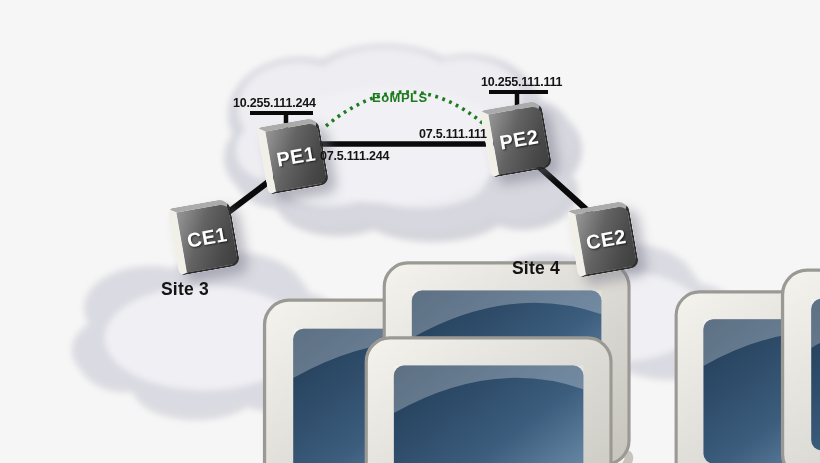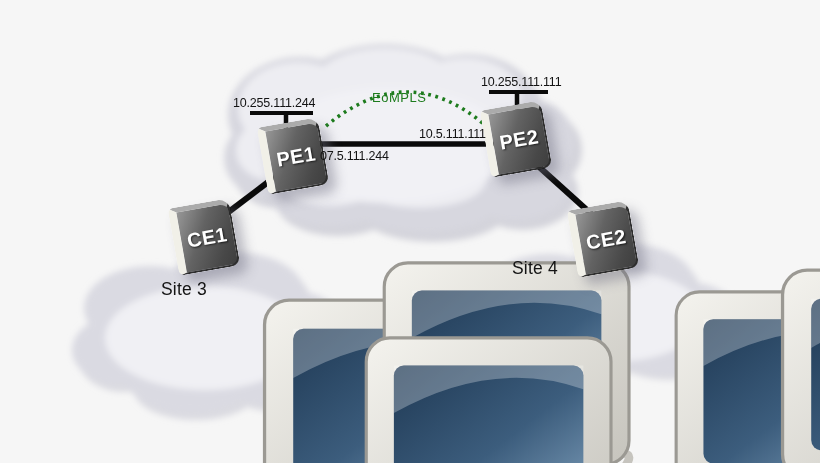--- a/index.html
+++ b/index.html
@@ -2,21 +2,21 @@
 <html><head>
 <meta charset="utf-8">
 <style>
   html,body{margin:0;padding:0;background:#f6f6f6;}
   .stage{
     position:relative;width:820px;height:463px;overflow:hidden;
     background:#f6f6f6;font-family:"Liberation Sans",sans-serif;
   }
   .art{position:absolute;left:0;top:0;width:820px;height:463px;}
   .lbl{
-    position:absolute;font-weight:normal;color:#141414;white-space:nowrap;
+    position:absolute;font-weight:bold;color:#141414;white-space:nowrap;
     font-family:"Liberation Sans",sans-serif;line-height:1;text-align:right;
   }
   .ip{font-size:12.5px;letter-spacing:-0.2px;}
   .big{font-size:17.5px;letter-spacing:0.2px;}
   .green{color:#1d7b1d;font-size:13px;letter-spacing:0.5px;}
   .device{
     position:absolute;box-sizing:border-box;width:62px;height:68px;
     display:flex;align-items:center;justify-content:center;
     color:#fff;font-weight:bold;font-size:20px;letter-spacing:0.5px;
     background:linear-gradient(118deg,#989898 0%,#636363 40%,#484848 78%,#3e3e3e 100%);
@@ -173,20 +173,20 @@
   <div class="device" style="left:173px;top:203px">
     <span>CE1</span>
   </div>
   <div class="device" style="left:572px;top:205px">
     <span>CE2</span>
   </div>
 
   <div class="lbl ip" style="left:233px;top:97px">10.255.111.244</div>
   <div class="lbl ip" style="left:481px;top:76px">10.255.111.111</div>
   <div class="lbl ip" style="left:320px;top:150px">07.5.111.244</div>
-  <div class="lbl ip" style="left:419px;top:128px">10.5.111.111</div>
+  <div class="lbl ip" style="left:419px;top:128px">07.5.111.111</div>
 
   <div class="lbl green" style="left:372px;top:91px">EoMPLS</div>
 
   <div class="lbl big" style="left:161px;top:281px">Site 3</div>
   <div class="lbl big" style="left:512px;top:260px">Site 4</div>
 
 </div>
 
 </body></html>

